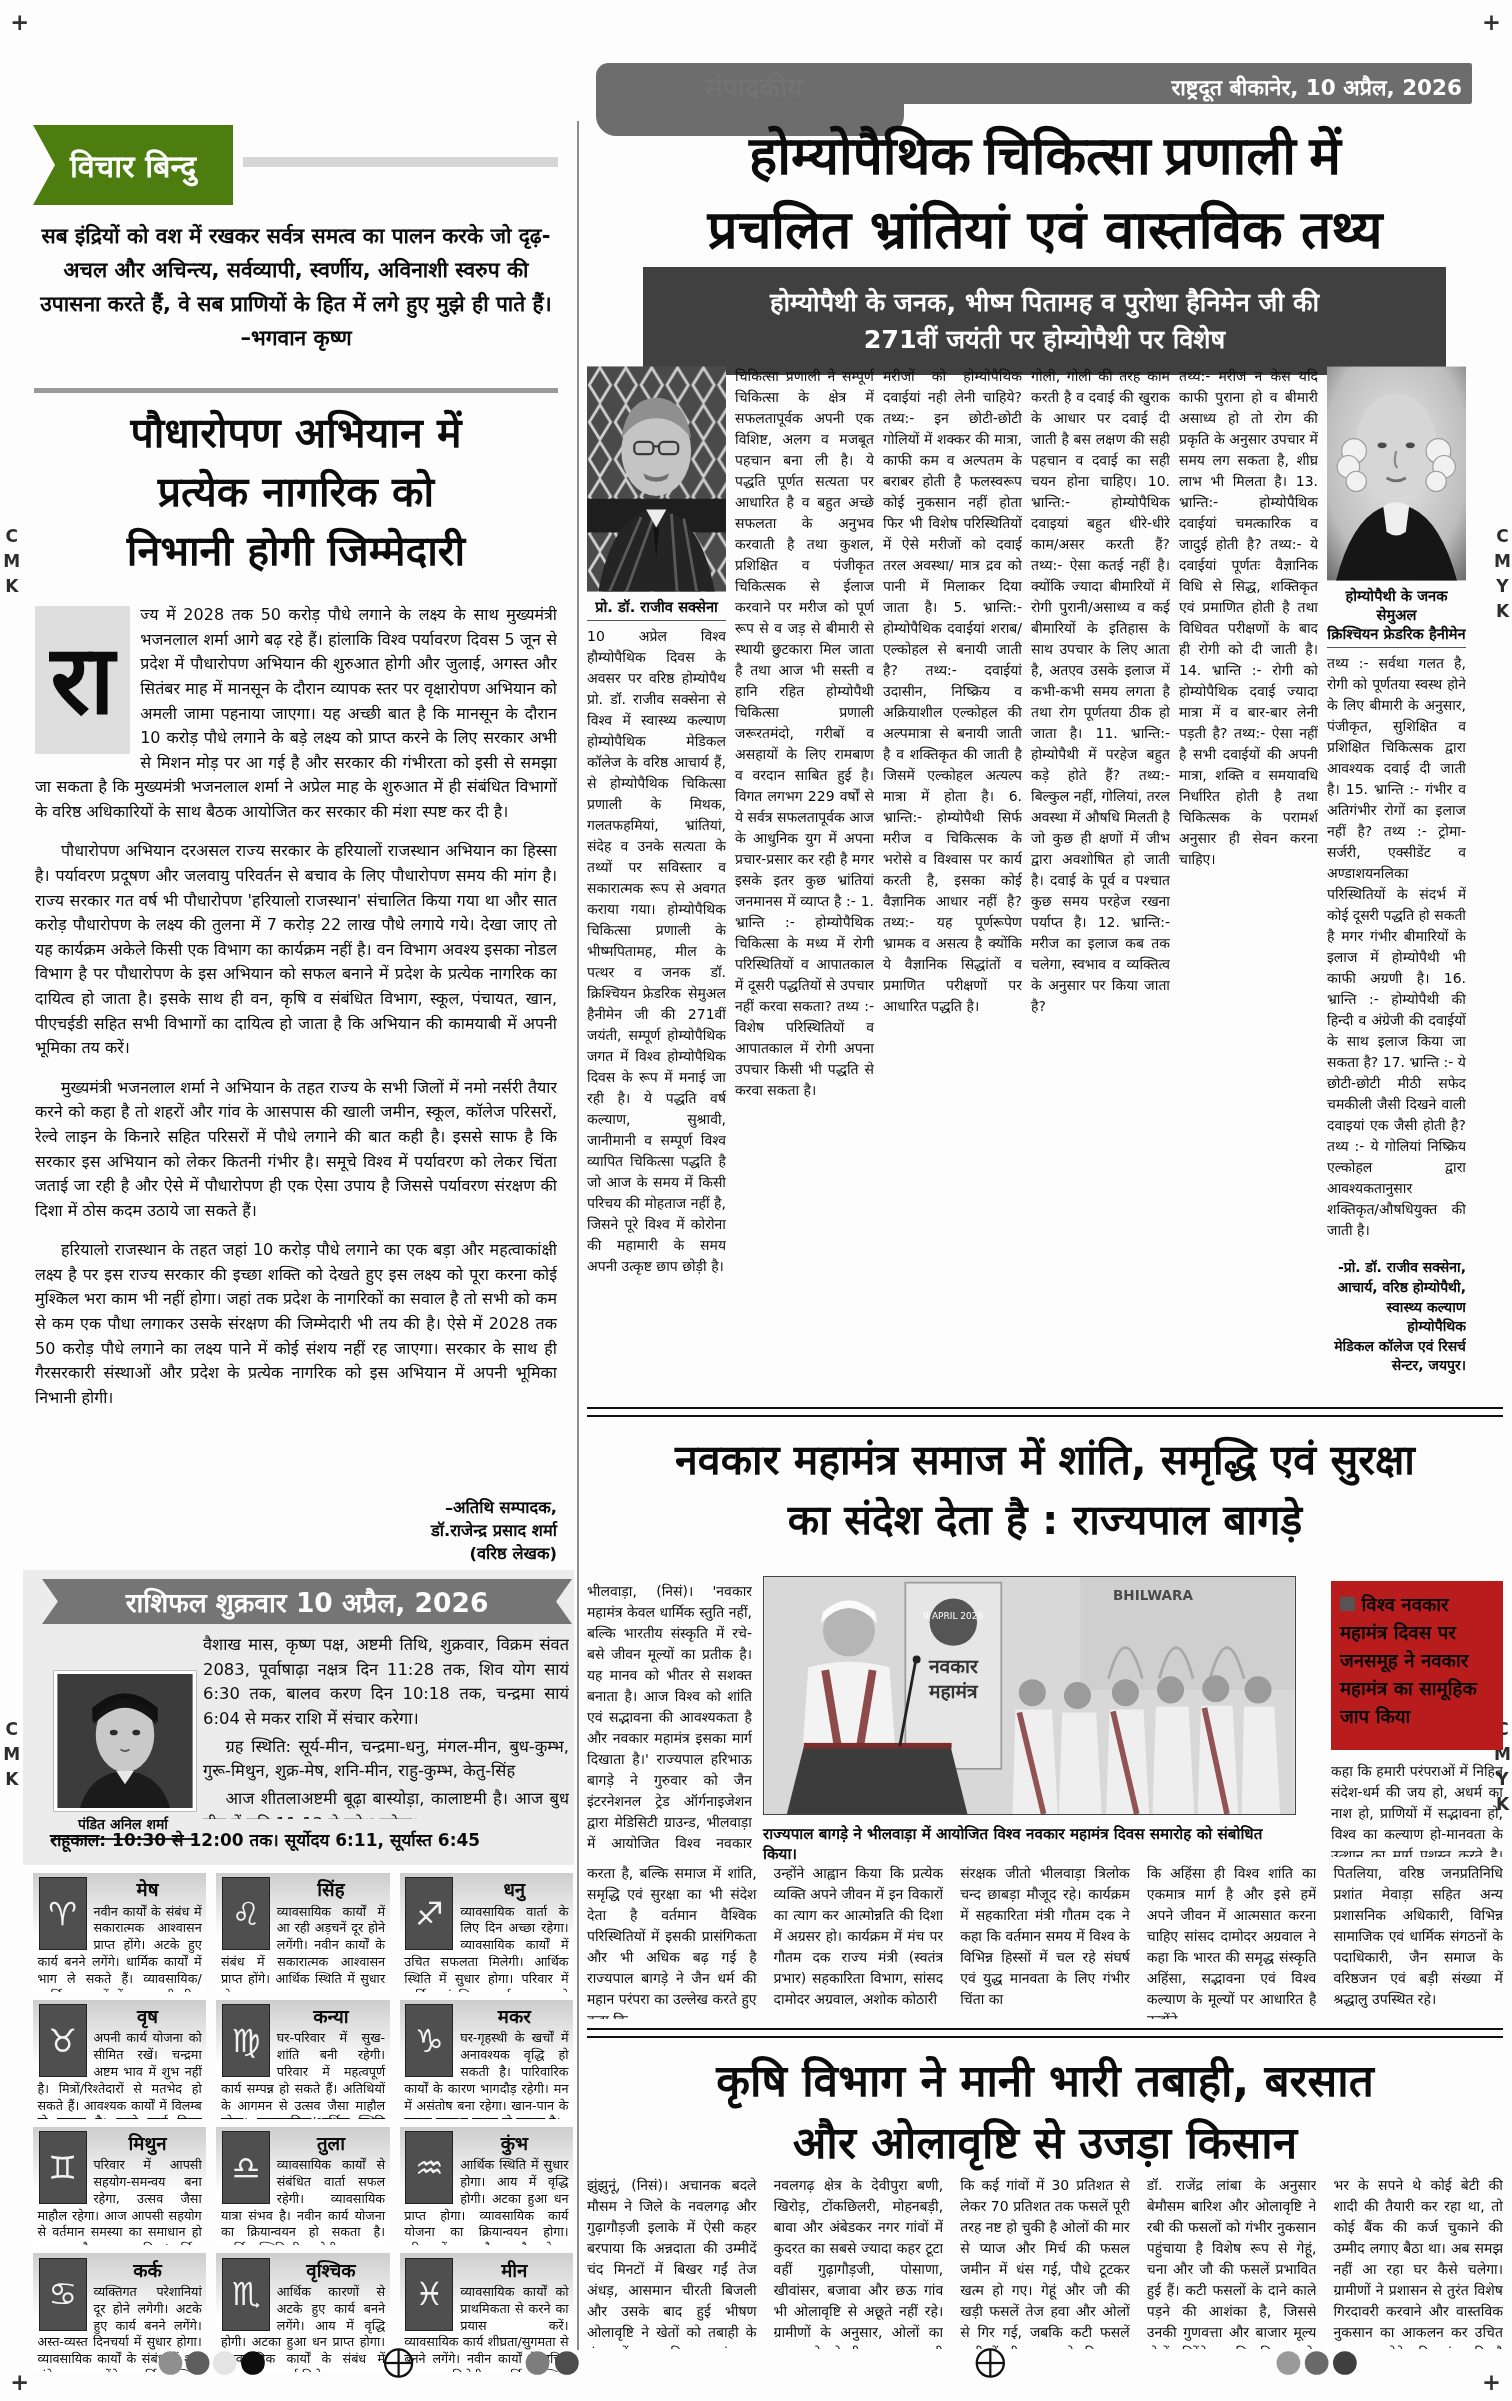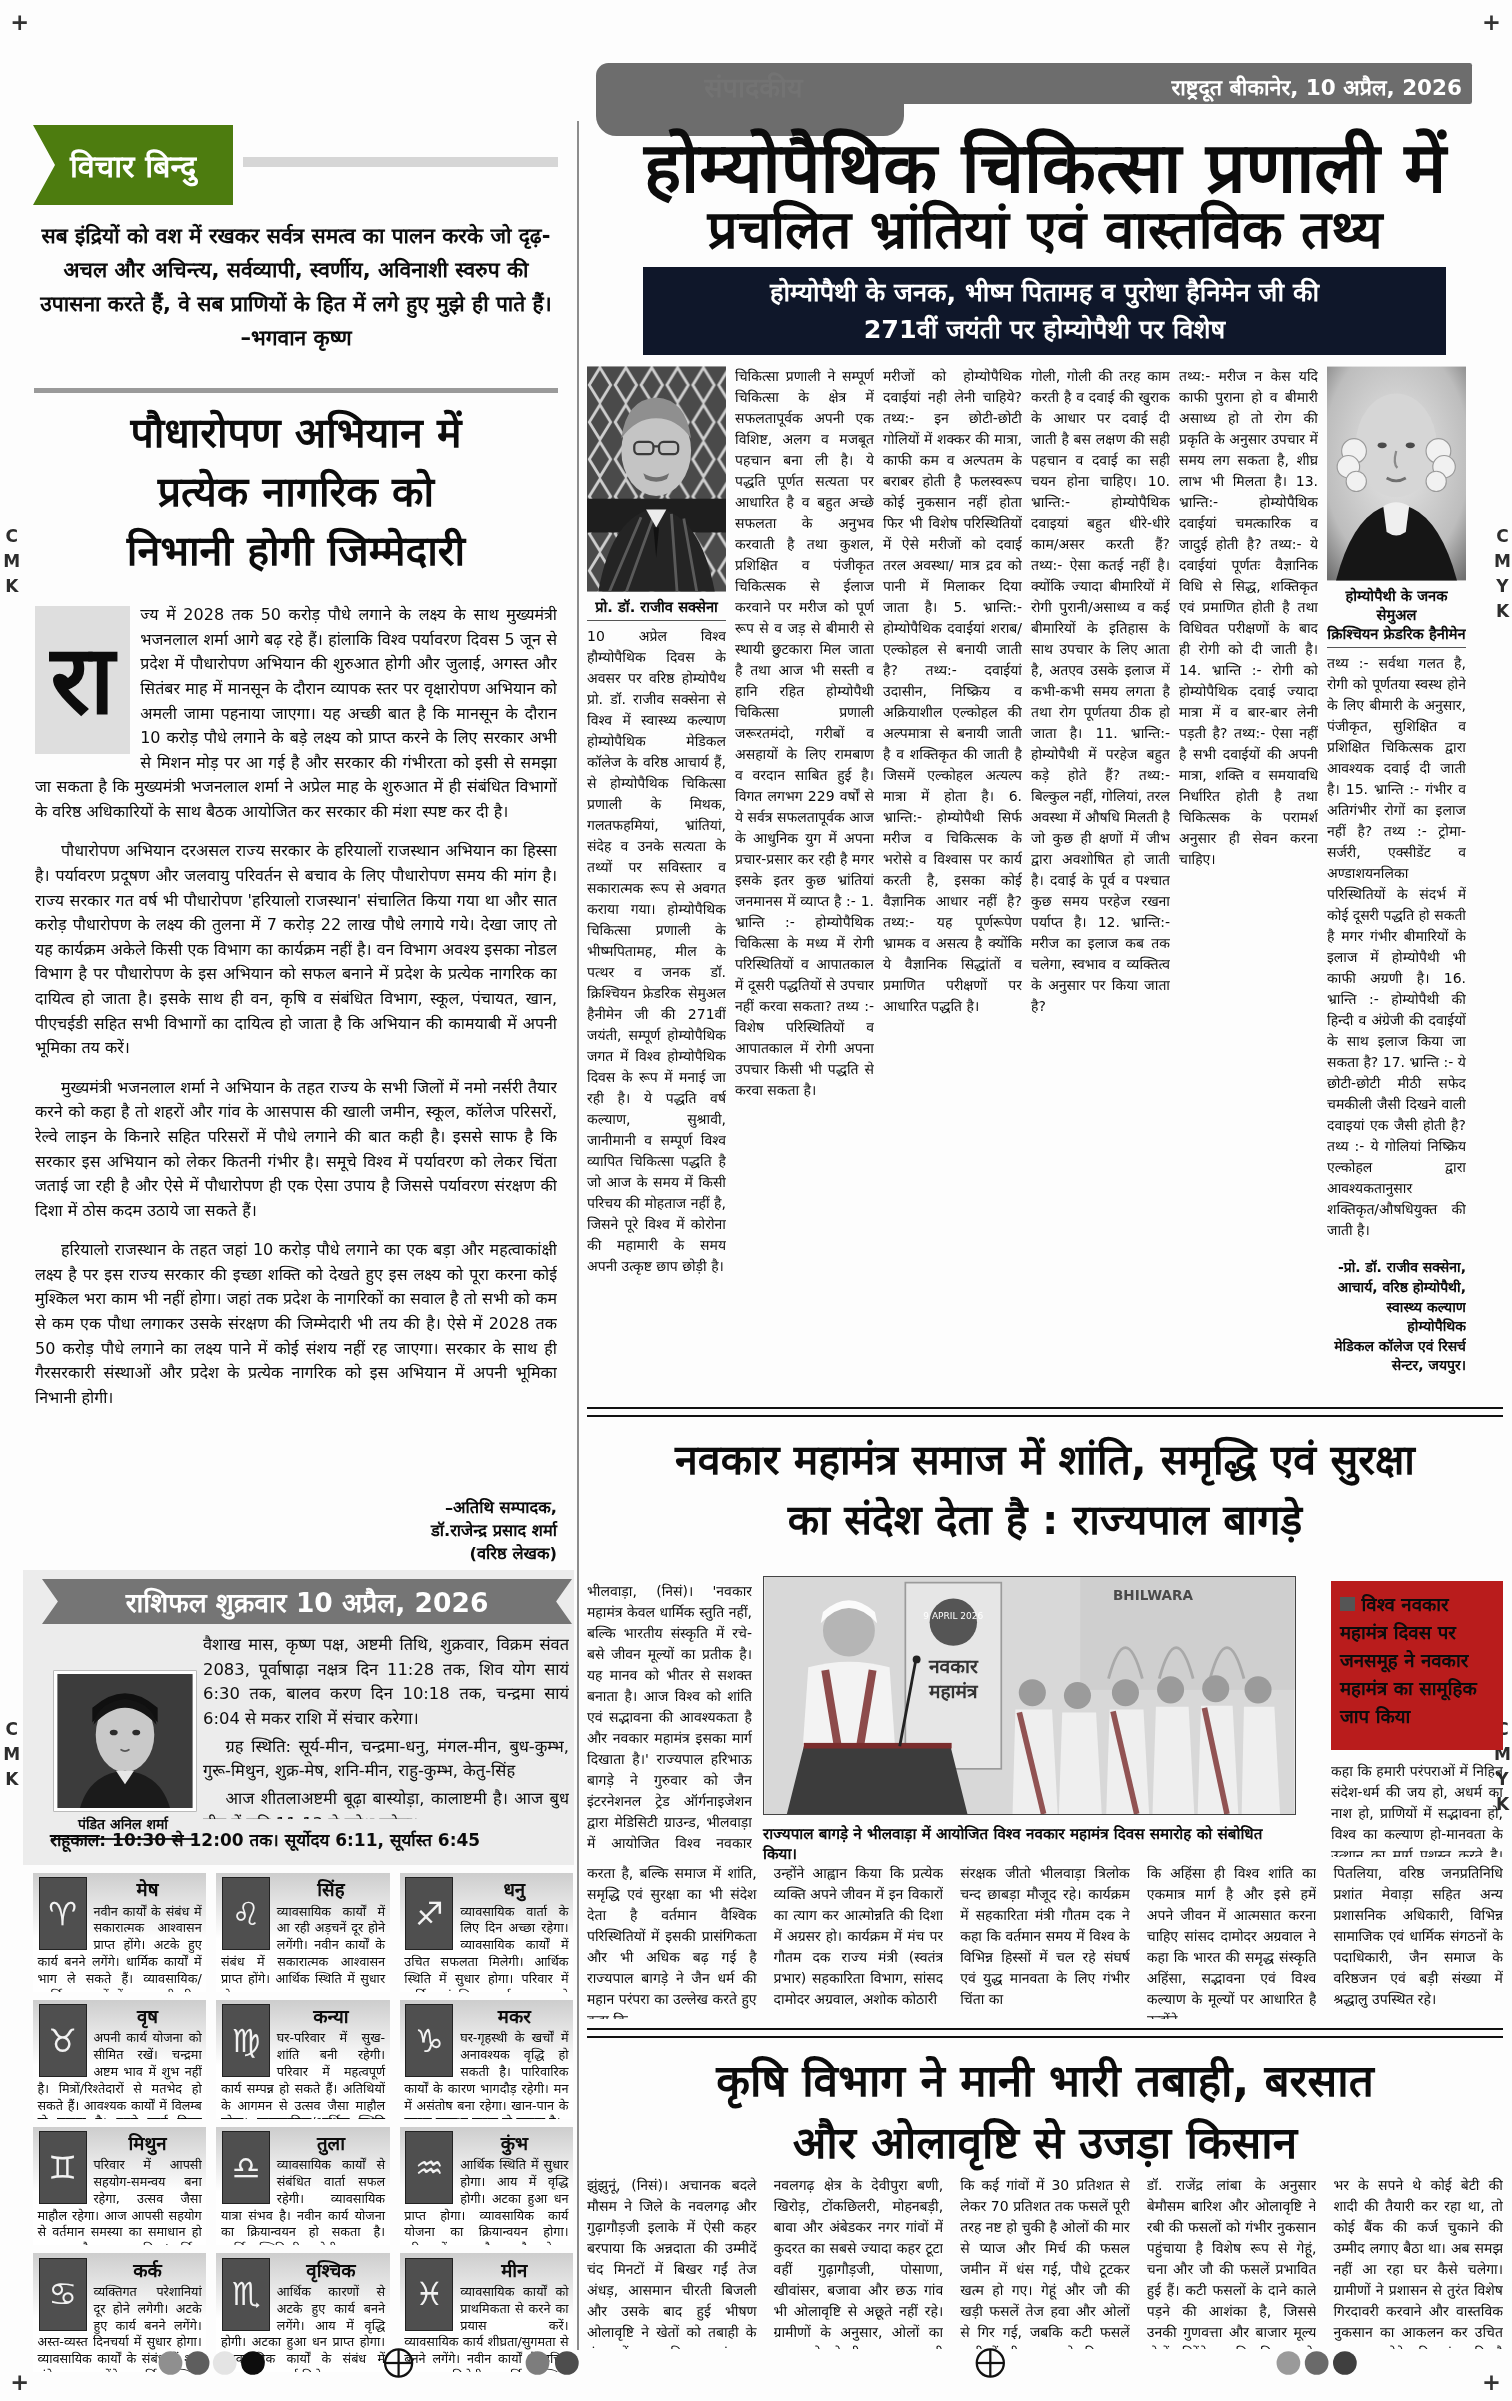--- a/index.html
+++ b/index.html
@@ -43,23 +43,23 @@
   .zgrid{left:33px;top:1873px;width:540px;display:grid;grid-template-columns:repeat(3,1fr);gap:8px 10.2px;}
   .zcard{height:112px;overflow:hidden;background:linear-gradient(#cdcdcd,#ffffff 55%);padding:3.4px 4.5px;}
   .zicon{float:left;width:46px;height:71px;margin:1.1px 6.8px 2.3px 1.1px;background:#4f4f4f;border:1.7px solid #222;
          display:flex;align-items:center;justify-content:center;color:#f2f2f2;font-size:32px;}
   .zcard h3{margin:0 0 2.3px 0;font-size:18.6px;text-align:center;}
   .zcard p{margin:0;font-size:12.7px;line-height:1.32;text-align:justify;}
   
   #right{left:587px;top:0;width:916px;height:2401px;}
   .vdivider{left:577px;top:121px;width:1.7px;height:2229px;background:#8d8d8d;}
   .center-line{left:50%;transform:translateX(-50%);white-space:nowrap;font-weight:bold;text-align:center;}
-  .ho-h1{top:117px;font-size:70px;}
+  .ho-h1{top:117px;font-size:53px;font-family:Liberation Serif, serif;}
   .ho-h2{top:191px;font-size:53px;}
-  .ho-sub{left:56px;top:267px;width:803px;height:88px;background:#0f172a;color:#fff;
+  .ho-sub{left:56px;top:267px;width:803px;height:108px;background:#404040;color:#fff;
           display:flex;flex-direction:column;align-items:center;justify-content:center;font-weight:bold;font-size:25.4px;line-height:1.45;}
   .ho-cols{left:0;top:366px;width:916px;height:1010px;display:flex;gap:9px;}
   .hcol{width:139px;height:100%;display:flex;flex-direction:column;overflow:hidden;}
   .coltext{flex:1;overflow:hidden;font-size:14px;line-height:1.5;text-align:justify;}
   .pcap{font-weight:bold;font-size:14.7px;text-align:center;line-height:1.3;margin:4.5px 0;border-bottom:1.1px solid #555;padding-bottom:4.5px;white-space:pre-line;}
   .byline{font-weight:bold;font-size:14px;text-align:right;line-height:1.4;white-space:pre-line;margin-top:5.6px;}
   .sep{left:0;width:916px;height:5.6px;border-top:2.3px solid #111;border-bottom:2.3px solid #111;}
   .nv-h1{top:1430px;font-size:41px;}
   .nv-h2{top:1490px;font-size:41px;}
   .nv-left{left:0;top:1581px;width:165px;height:271px;overflow:hidden;font-size:14px;line-height:1.5;text-align:justify;}

